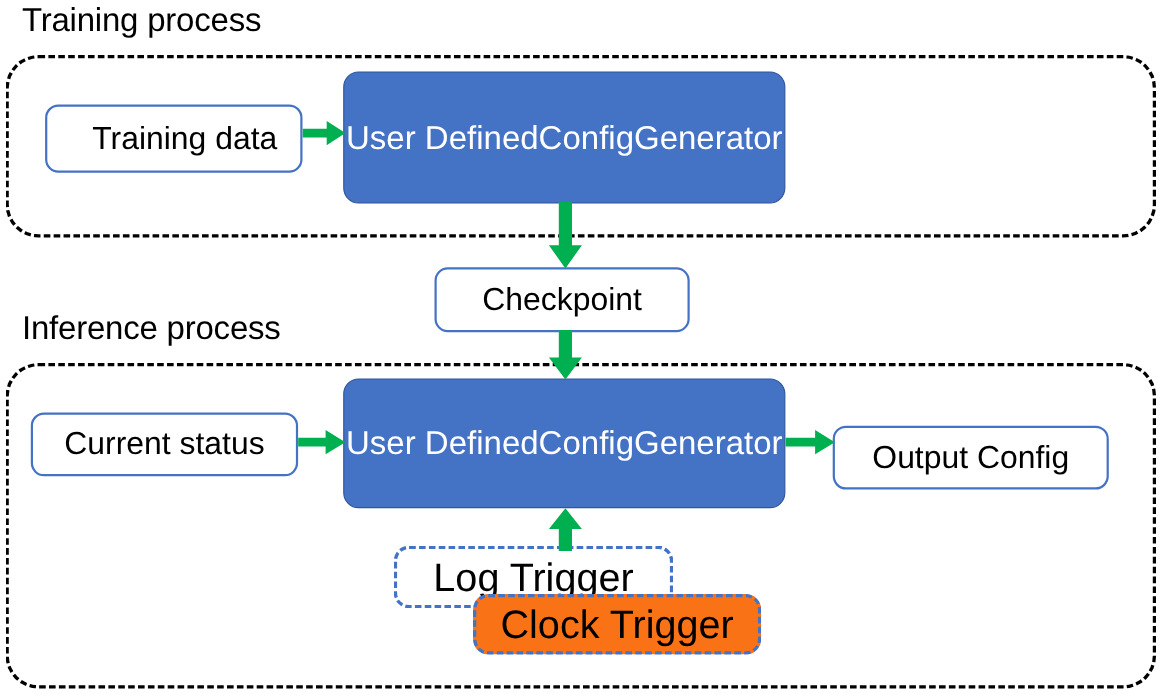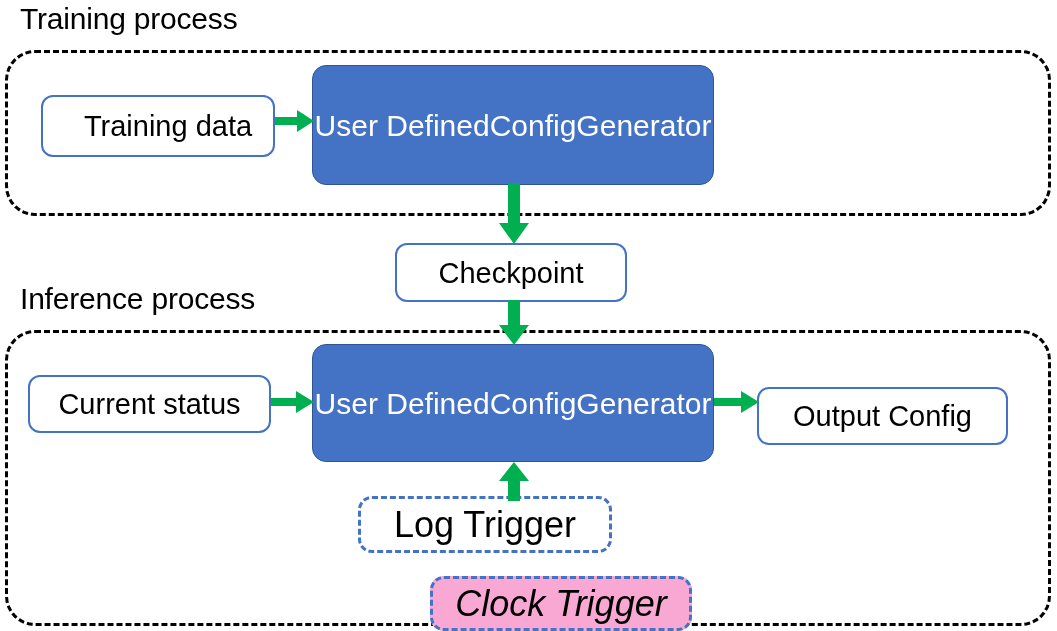--- a/index.html
+++ b/index.html
@@ -92,21 +92,21 @@
     background: transparent;
     display: flex;
     align-items: center;
     justify-content: center;
     color: #000000;
     font-size: 36px;
     line-height: 32px;
     white-space: nowrap;
   }
   #node-log-trigger   { left: 358px; top: 496px; width: 254px; height: 57px; z-index: 3; }
-  #node-clock-trigger { left: 430px; top: 576px; width: 262px; height: 55px; z-index: 4; background: #f9a8d4; font-style: italic; }
+  #node-clock-trigger { left: 430px; top: 540px; width: 262px; height: 55px; z-index: 4; background: #f97316; }
 
   
   .arrow {
     position: absolute;
     z-index: 6;
   }
   .arrow svg { display: block; }
 
   #arrow-traindata-to-proc { left: 275px; top: 108px; }
   #arrow-proc-to-checkpoint { left: 497px; top: 183px; }

